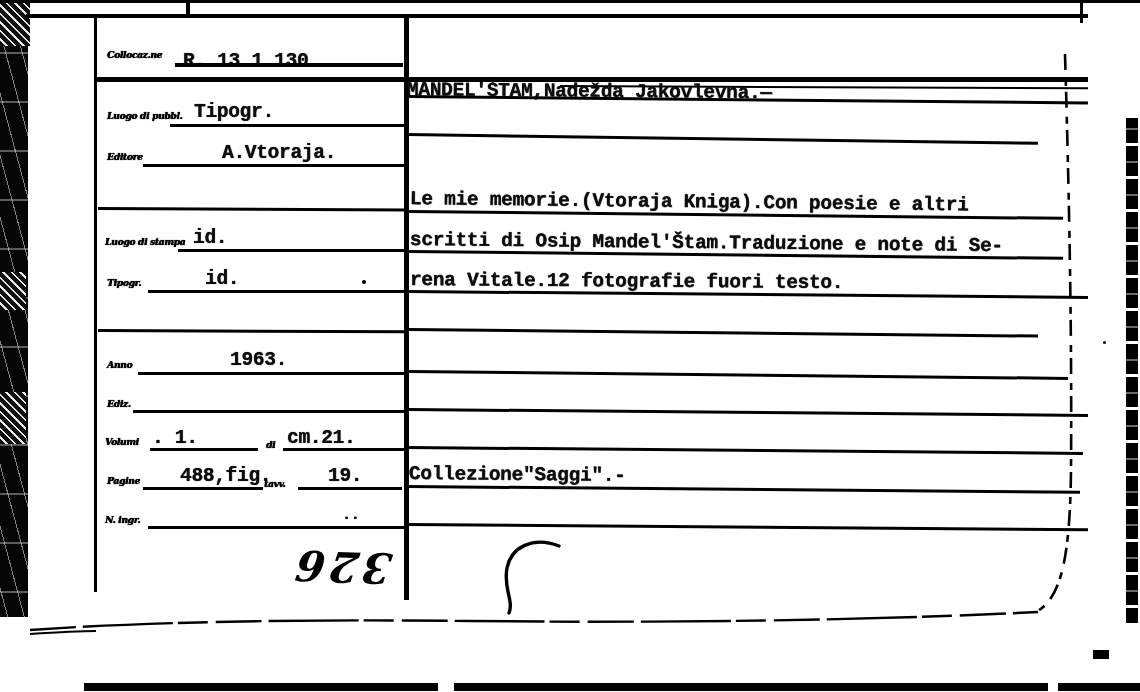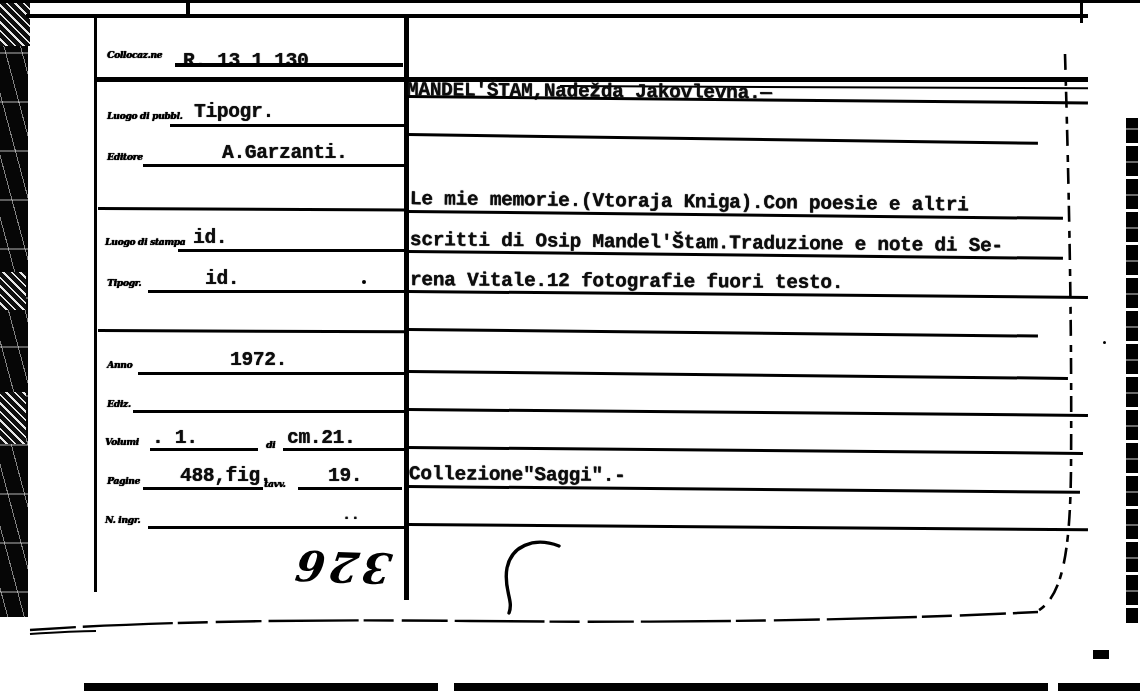--- a/index.html
+++ b/index.html
@@ -68,38 +68,38 @@
   <div class="typed" style="left:183px;top:51px">R. 13 1 130</div>
   <div class="hl" style="left:175px;top:63px;width:228px;height:4px"></div>
   <div class="hl thick" style="left:95px;top:77px;width:993px"></div>
   <div class="hl thin" style="left:560px;top:85px;width:528px;transform:rotate(.25deg)"></div>
 
   <div class="label" style="left:107px;top:111px">Luogo di pubbl.</div>
   <div class="typed" style="left:194px;top:102px">Tipogr.</div>
   <div class="hl" style="left:170px;top:124px;width:237px"></div>
 
   <div class="label" style="left:107px;top:152px">Editore</div>
-  <div class="typed" style="left:222px;top:143px">A.Garzanti.</div>
+  <div class="typed" style="left:222px;top:143px">A.Vtoraja.</div>
   <div class="hl" style="left:143px;top:164px;width:264px"></div>
 
   <div class="hl" style="left:98px;top:207px;width:309px;transform:rotate(.3deg)"></div>
 
   <div class="label" style="left:105px;top:237px">Luogo di stampa</div>
   <div class="typed" style="left:193px;top:228px">id.</div>
   <div class="hl" style="left:178px;top:249px;width:229px"></div>
 
   <div class="label" style="left:107px;top:278px">Tipogr.</div>
   <div class="typed" style="left:205px;top:269px">id.</div>
   <div class="hl" style="left:148px;top:290px;width:259px"></div>
   <div class="dot" style="left:362px;top:280px;width:4px;height:4px"></div>
 
   <div class="hl" style="left:98px;top:329px;width:309px;transform:rotate(.25deg)"></div>
 
   <div class="label" style="left:107px;top:360px">Anno</div>
-  <div class="typed" style="left:230px;top:350px">1972.</div>
+  <div class="typed" style="left:230px;top:350px">1963.</div>
   <div class="hl" style="left:138px;top:372px;width:269px"></div>
 
   <div class="label" style="left:107px;top:399px">Ediz.</div>
   <div class="typed" style="left:230px;top:390px"></div>
   <div class="hl" style="left:133px;top:410px;width:274px"></div>
 
   <div class="label" style="left:105px;top:437px">Volumi</div>
   <div class="typed" style="left:152px;top:428px">. 1.</div>
   <div class="hl" style="left:150px;top:448px;width:108px"></div>
   <div class="label" style="left:266px;top:440px">di</div>

